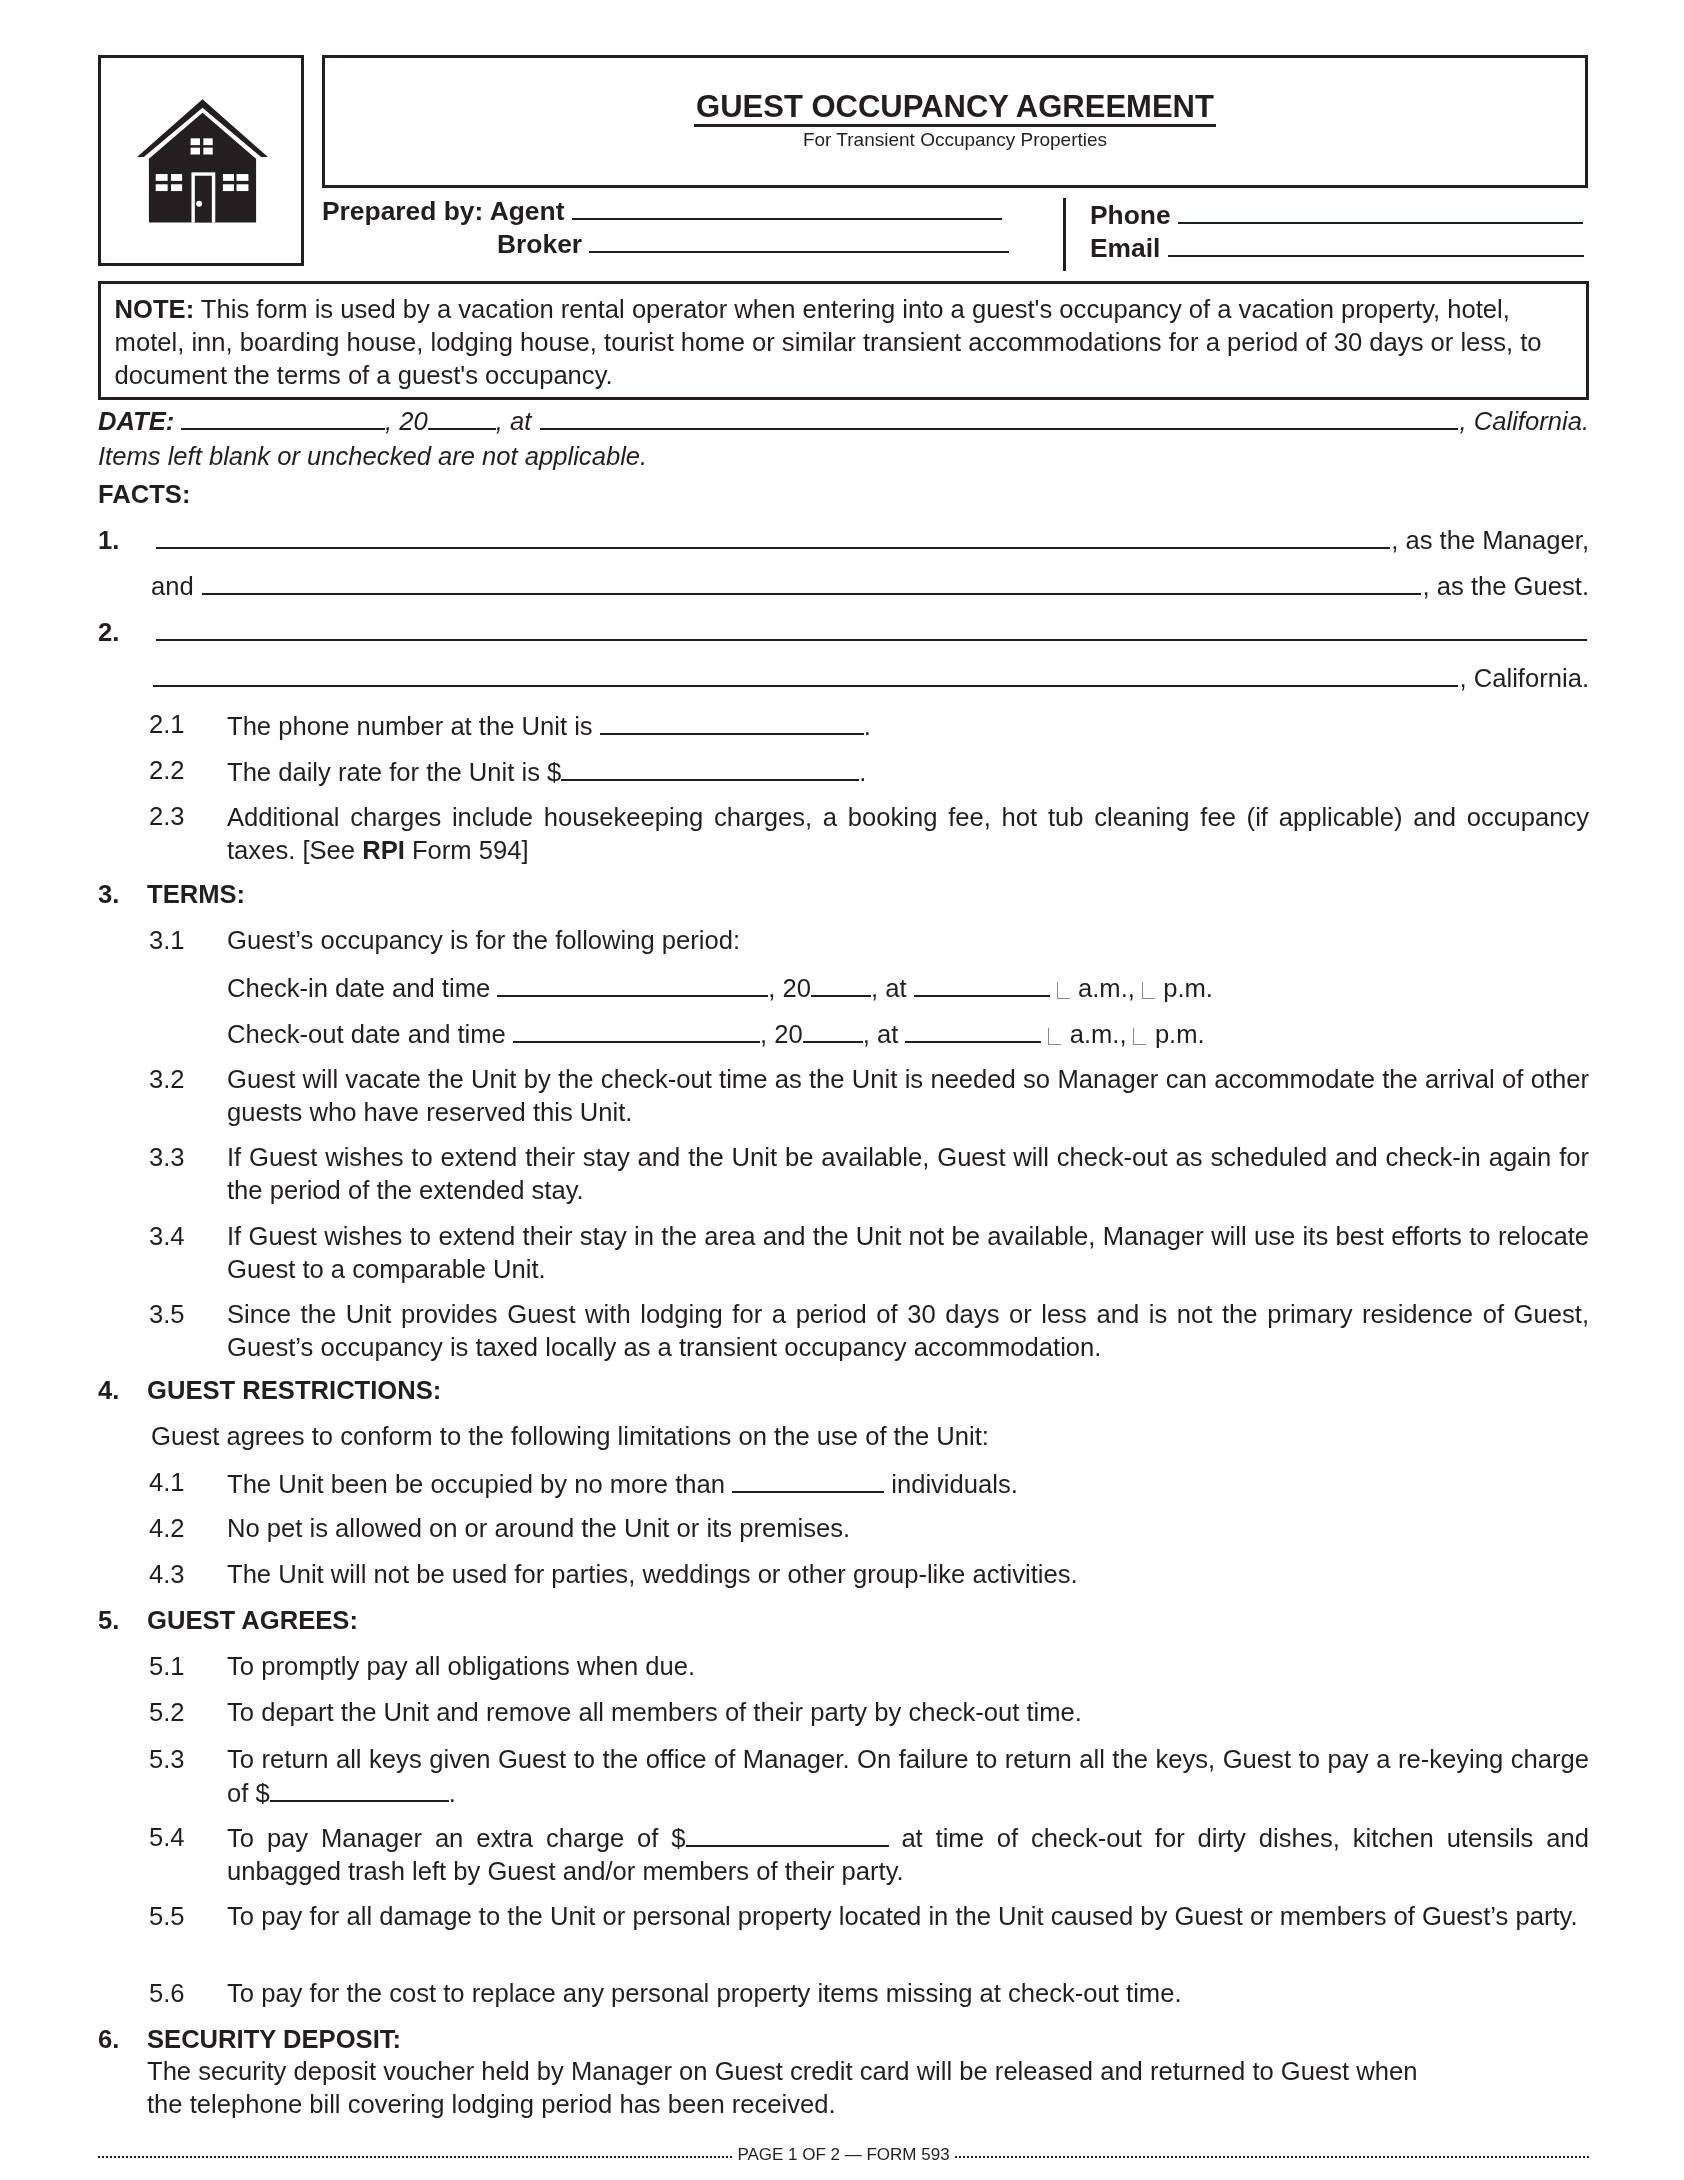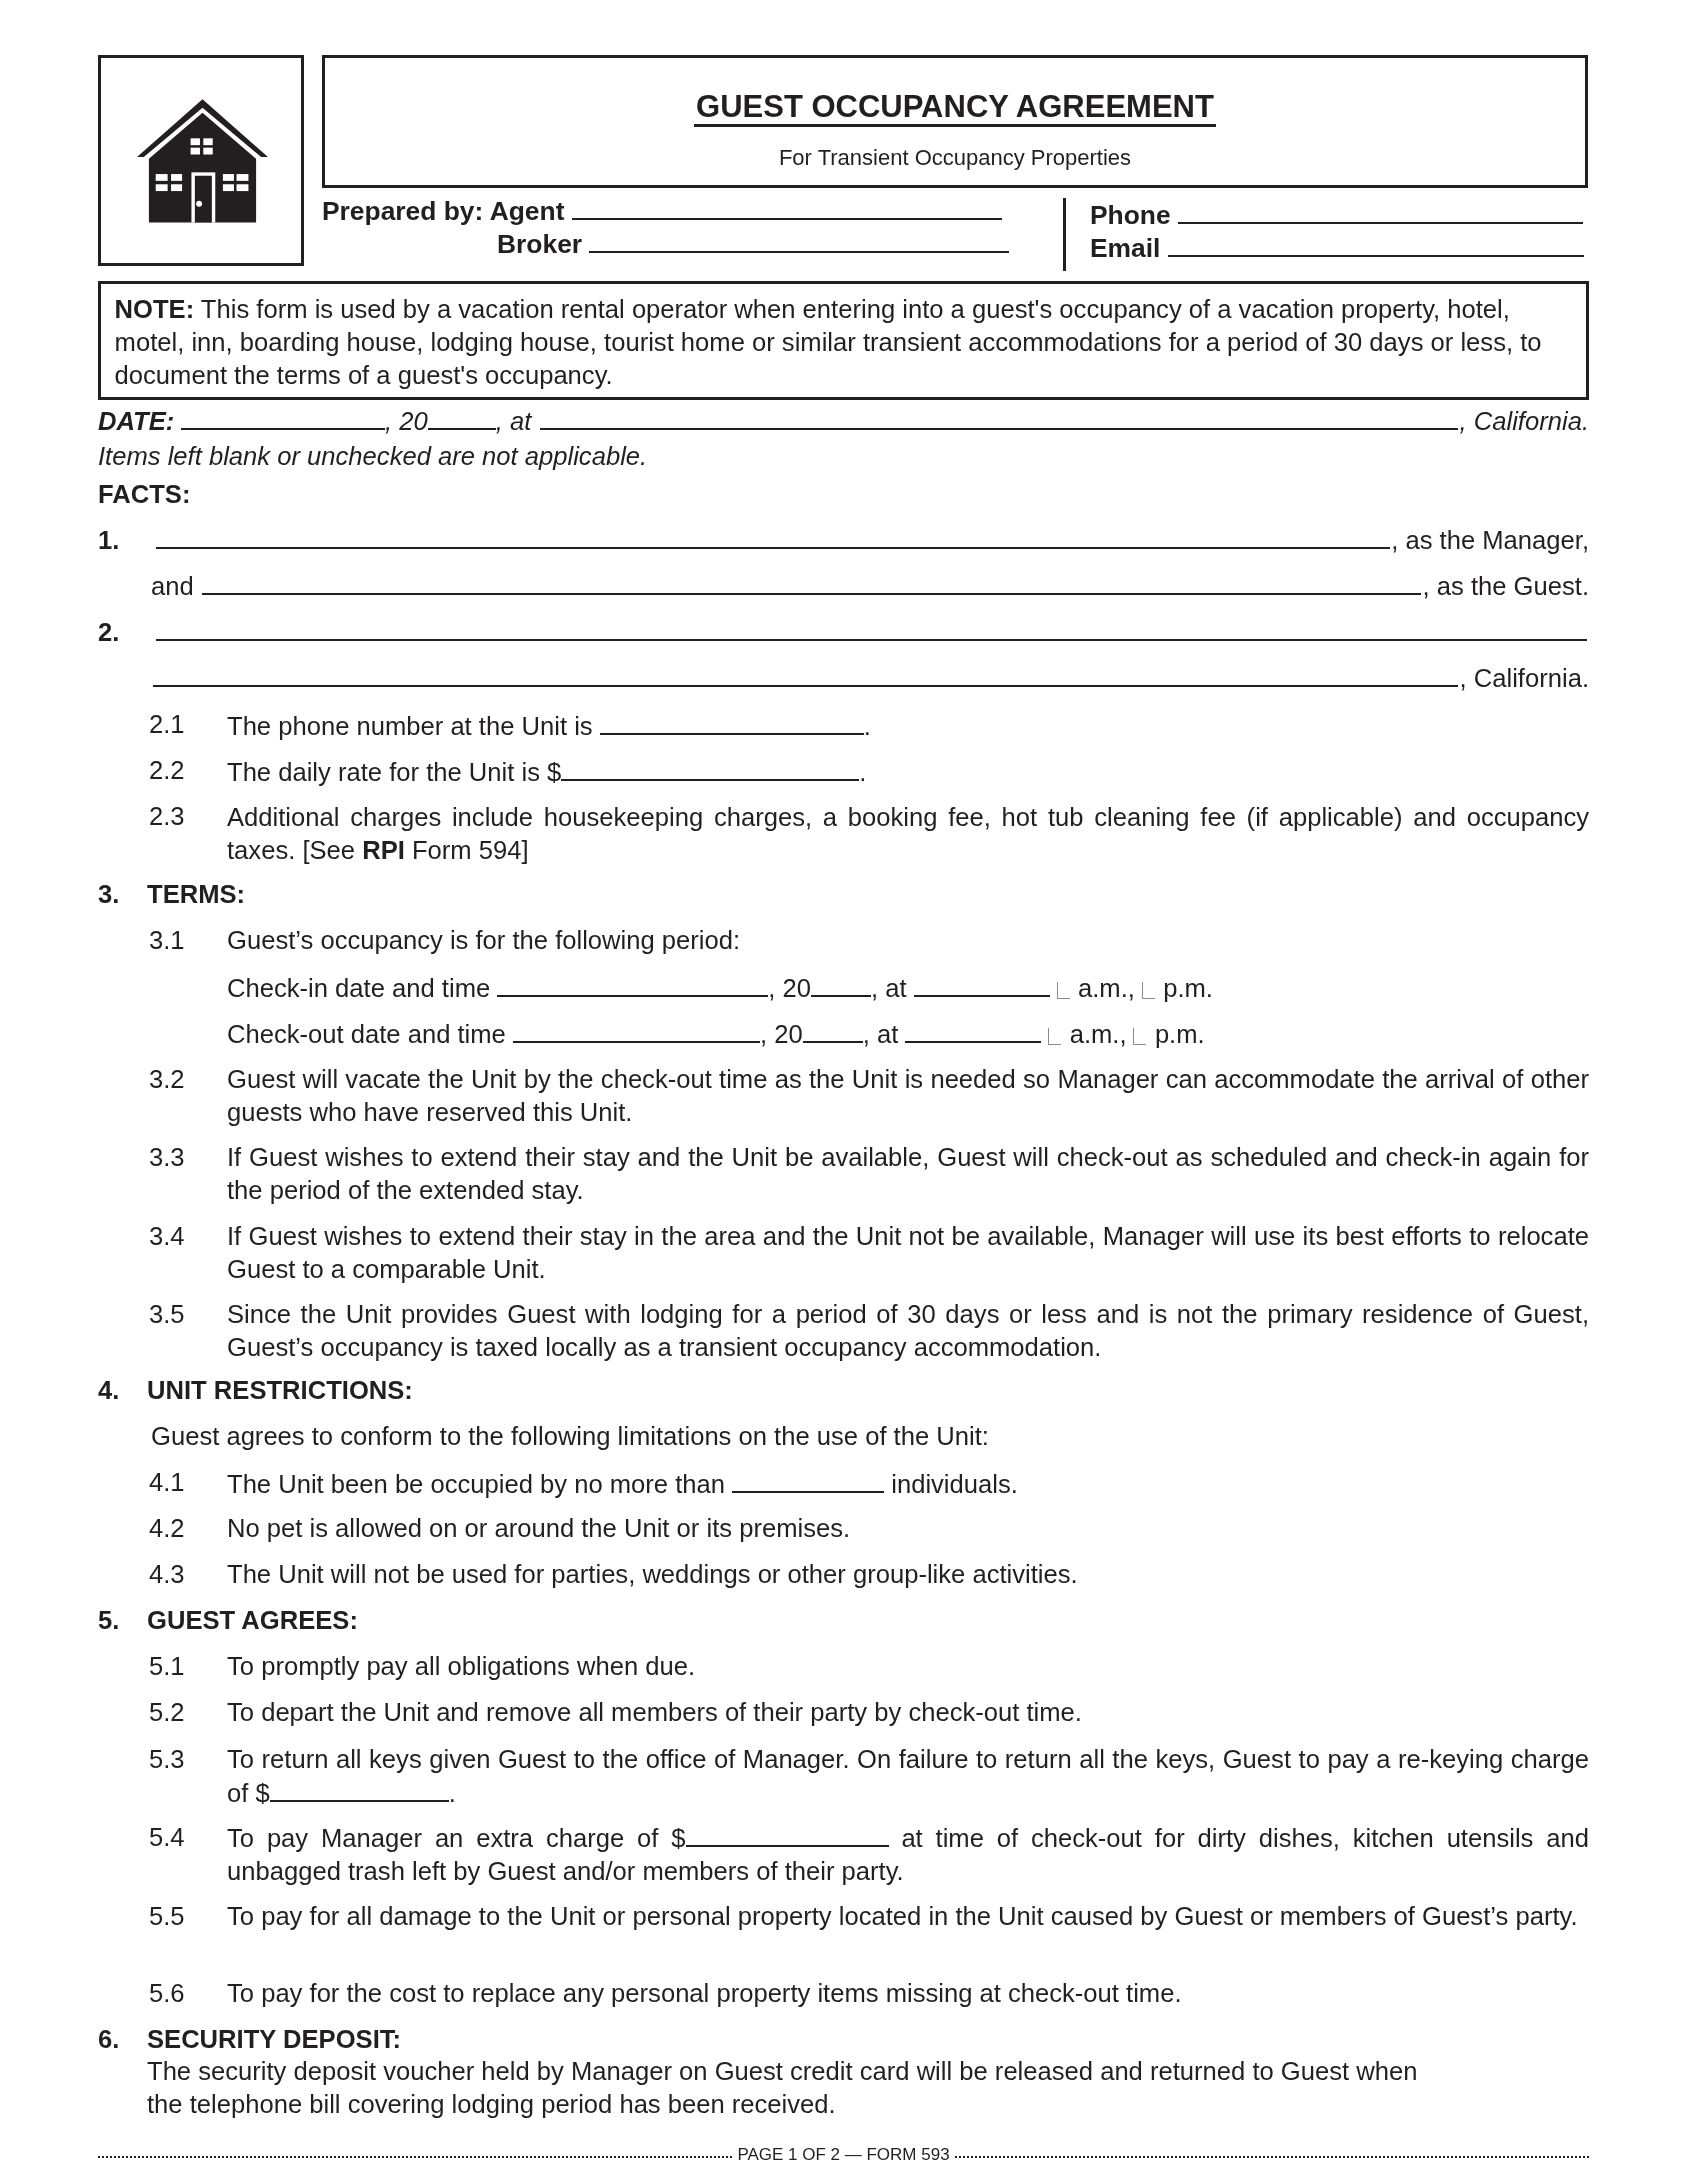--- a/index.html
+++ b/index.html
@@ -3,21 +3,21 @@
 <meta charset="utf-8">
 <style>
   html, body { margin:0; padding:0; background:#ffffff; }
   body { width:1685px; height:2181px; position:relative; overflow:hidden;
          font-family:"Liberation Sans", sans-serif; color:#231f20; }
   .abs { position:absolute; }
   .logo-box { left:98px; top:55px; width:206px; height:211px; border:3.4px solid #231f20; box-sizing:border-box; }
   .logo-box svg { position:absolute; left:36px; top:41px; }
   .title-box { left:322px; top:55px; width:1266px; height:133px; border:3.4px solid #231f20; box-sizing:border-box; text-align:center; }
   .title { font-weight:bold; font-size:31px; margin-top:32px; display:inline-block; border-bottom:3.4px solid #231f20; line-height:34px; padding:0 1.7px; }
-  .subtitle { font-size:22px; margin-top:18px; }
+  .subtitle { font-size:19px; margin-top:2px; }
   .prep { font-weight:bold; font-size:26.4px; }
   .fill { display:inline-block; border-bottom:2.6px solid #231f20; height:24px; vertical-align:baseline; }
   .vdiv { left:1063px; top:198px; width:2.6px; height:73px; background:#231f20; }
   .note-box { left:98px; top:281px; width:1491px; height:119px; border:3.4px solid #231f20; box-sizing:border-box; padding:8.5px 13.6px; font-size:25.6px; line-height:33px; }
   .line { position:absolute; left:98px; width:1491px; font-size:25.6px; line-height:31px; white-space:nowrap; }
   .b { font-weight:bold; }
   .i { font-style:italic; }
   .num { display:inline-block; width:49px; font-weight:bold; }
   .snum { position:absolute; left:51px; }
   .stext { position:absolute; left:129px; right:0; white-space:normal; text-align:justify; }
@@ -155,21 +155,21 @@
 <div class="line" style="top:1220px; line-height:33px;">
   <span class="snum">3.4</span>
   <span class="stext">If Guest wishes to extend their stay in the area and the Unit not be available, Manager will use its best efforts to relocate Guest to a comparable Unit.</span>
 </div>
 <div class="line" style="top:1298px; line-height:33px;">
   <span class="snum">3.5</span>
   <span class="stext">Since the Unit provides Guest with lodging for a period of 30 days or less and is not the primary residence of Guest, Guest’s occupancy is taxed locally as a transient occupancy accommodation.</span>
 </div>
 
 <div class="line b" style="top:1375px;">
-  <span class="num">4.</span><span>UNIT RESTRICTIONS:</span>
+  <span class="num">4.</span><span>GUEST RESTRICTIONS:</span>
 </div>
 <div class="line" style="top:1421px; padding-left:53px; box-sizing:border-box;">Guest agrees to conform to the following limitations on the use of the Unit:</div>
 <div class="line" style="top:1467px;">
   <span class="snum">4.1</span>
   <span class="stext"><span>The Unit been be occupied by no more than</span> <span class="fill" style="width:152px;"></span> <span>individuals.</span></span>
 </div>
 <div class="line" style="top:1513px;">
   <span class="snum">4.2</span>
   <span class="stext">No pet is allowed on or around the Unit or its premises.</span>
 </div>

